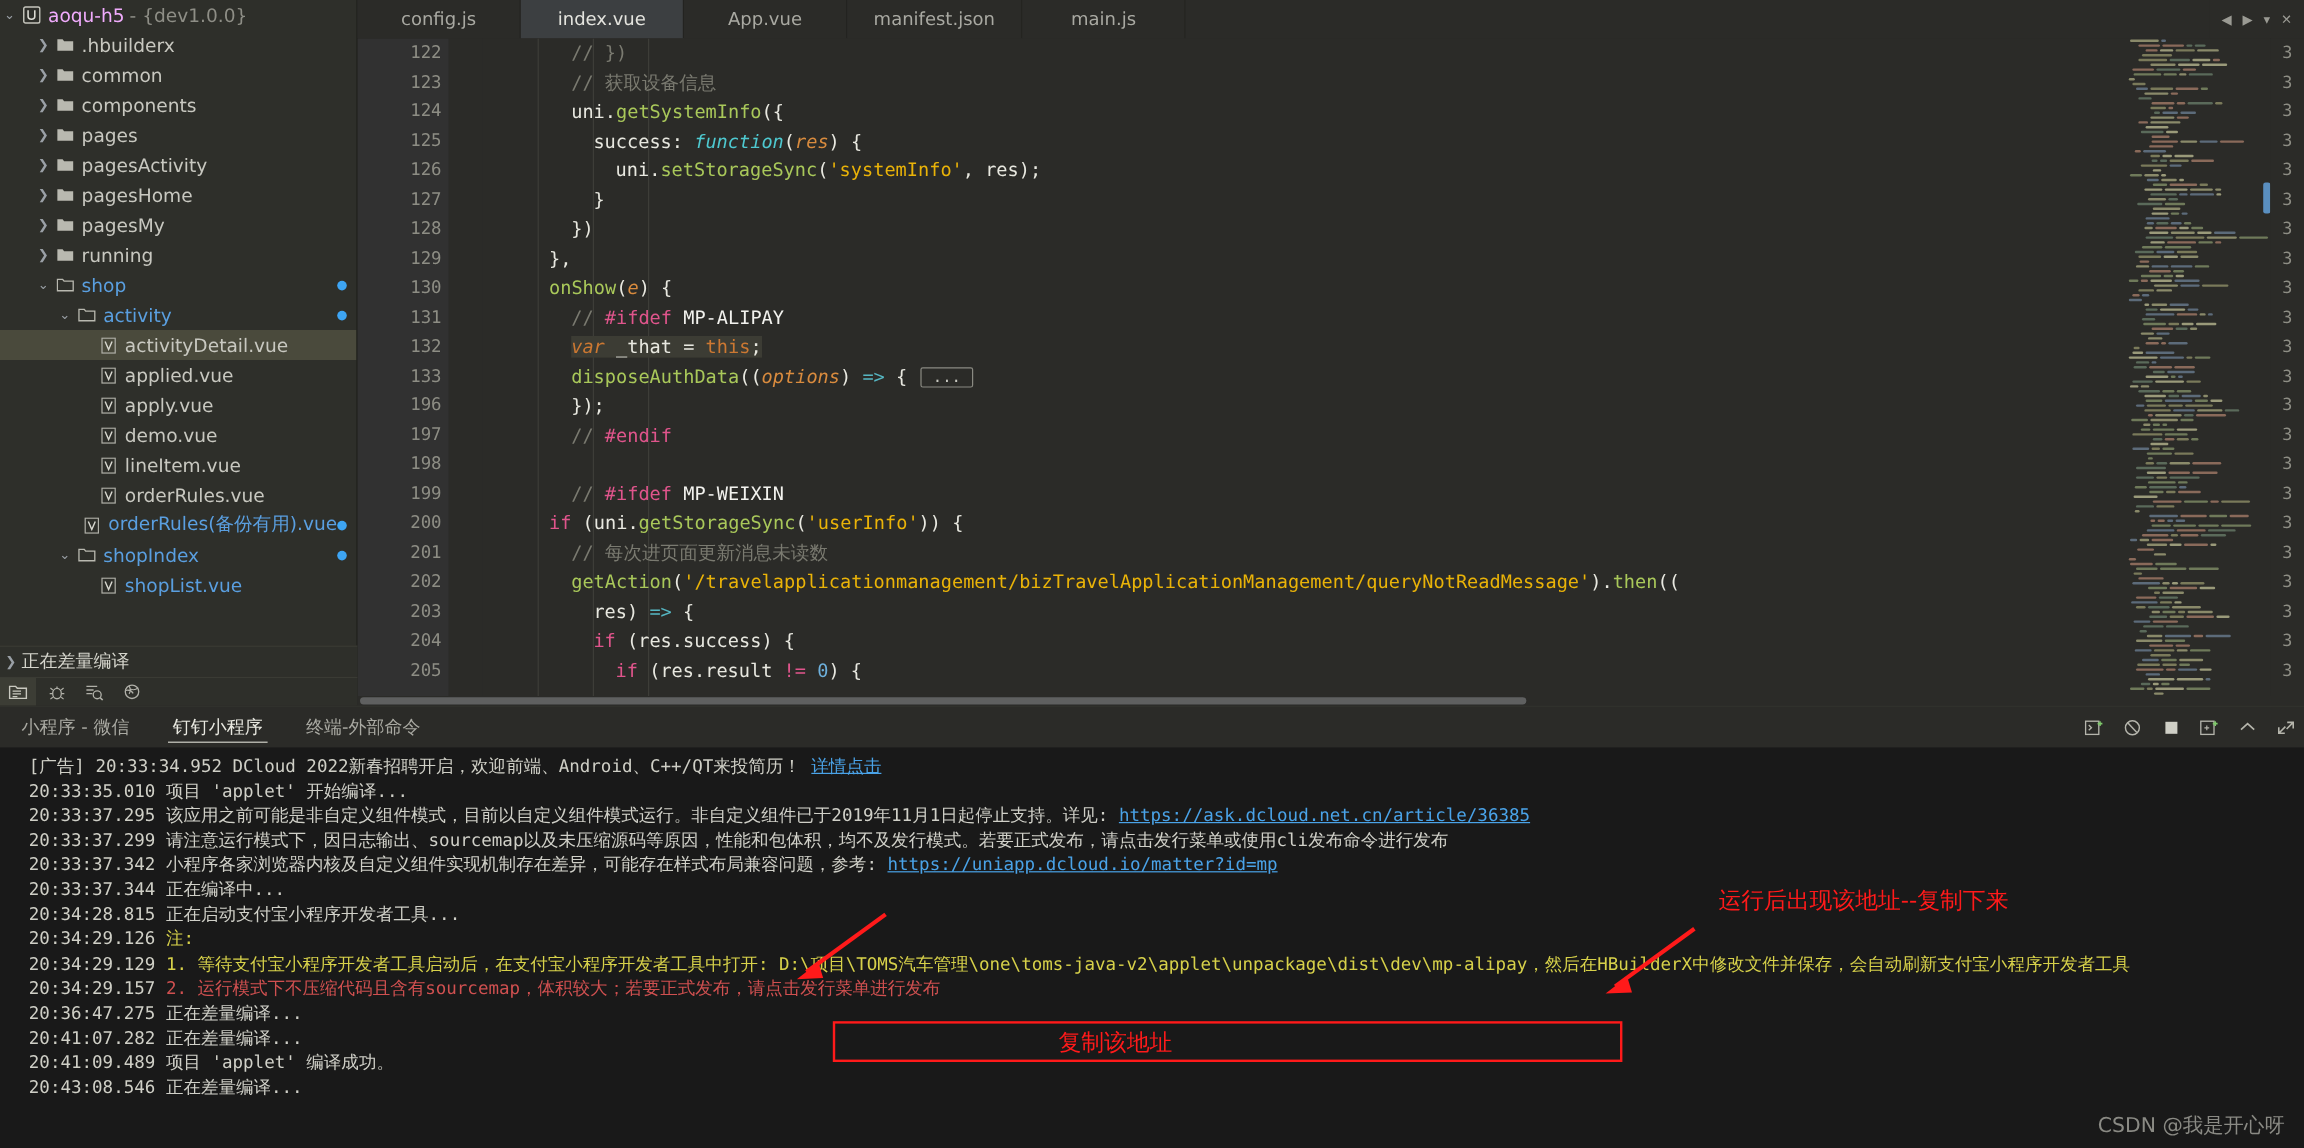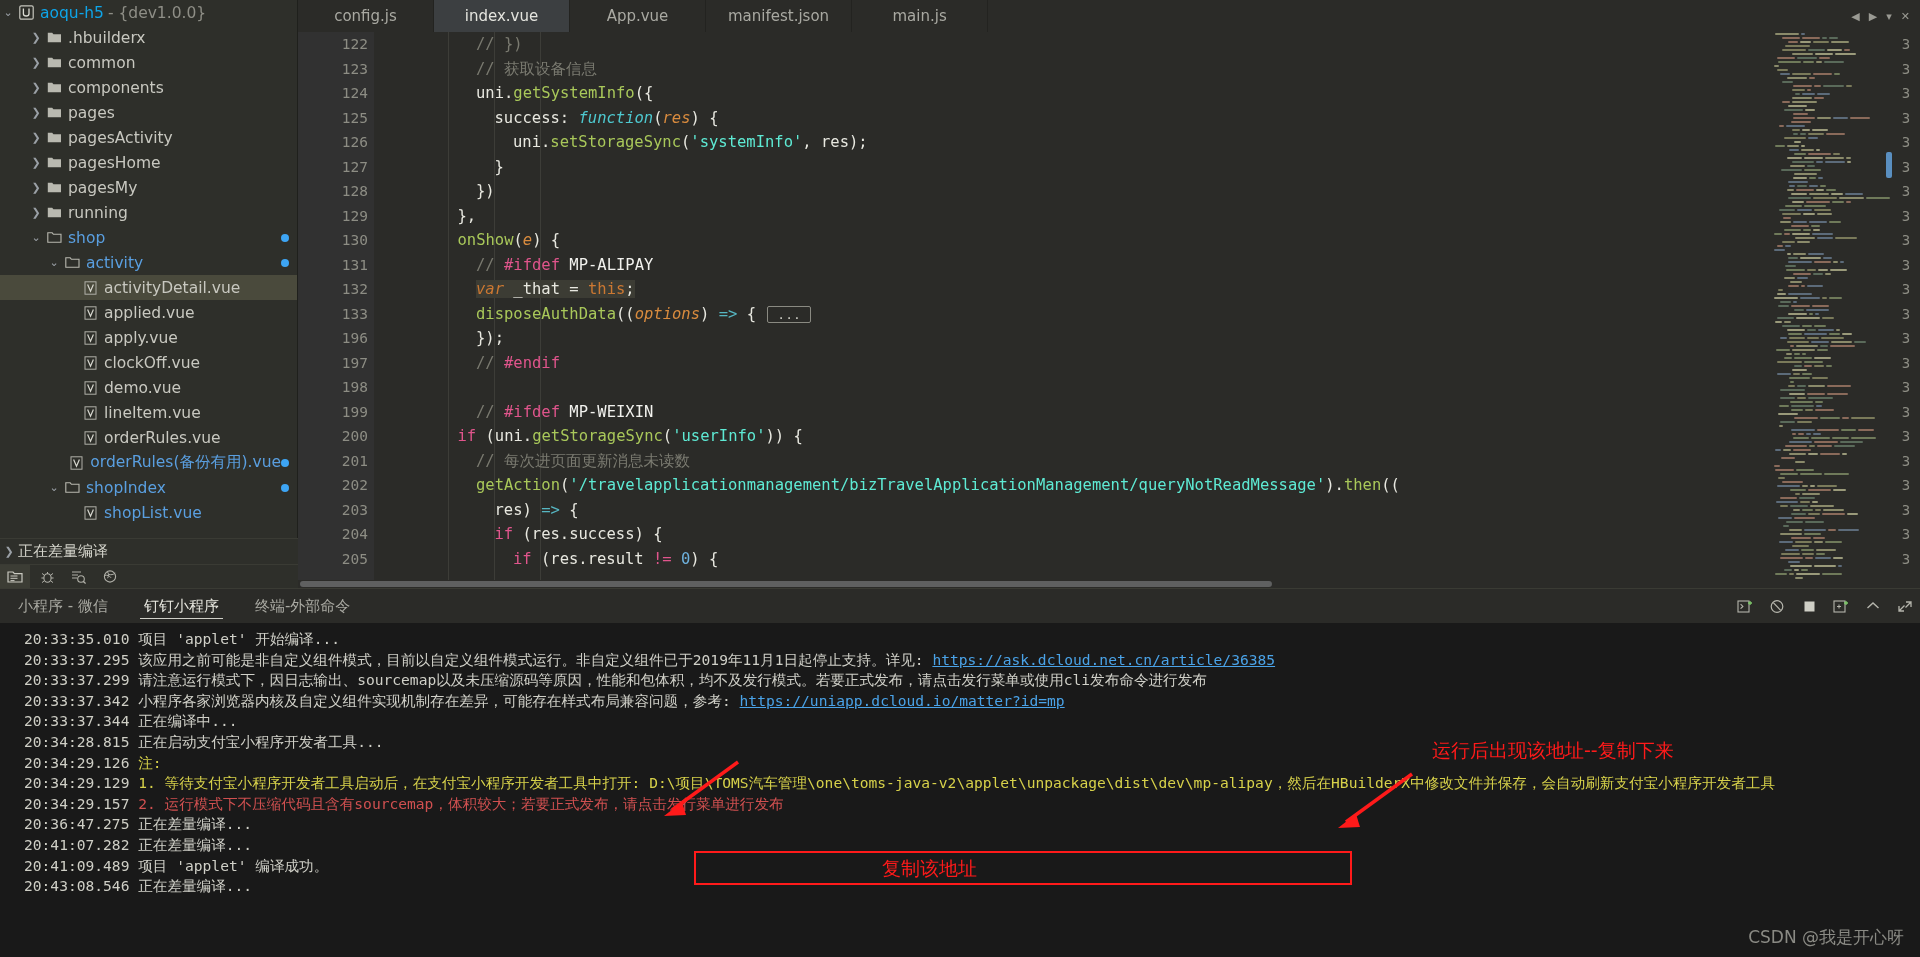--- a/index.html
+++ b/index.html
@@ -29,21 +29,21 @@
   .tree-row .ico { width: 20px; min-width: 20px; display: flex; align-items: center; justify-content: center; }
   .tree-row .lbl { margin-left: 4px; }
   .tree-row .dot {
     margin-left: auto; width: 8px; height: 8px; border-radius: 50%;
     background: #3da5f4; flex: 0 0 auto;
   }
   .blue { color: #5a9fe0; }
   .grey-lbl { color: #c8c8c0; }
 
   
-  .root-name { color: #0ea5e9; }
+  .root-name { color: #f0abfc; }
   .root-ver { color: #8e8e86; }
 
   
   .closed-proj {
     position: absolute; left: 0; top: 538px; width: 298px; height: 26px;
     background: #2e2f2a; border-top: 1px solid #3a3b34;
     display: flex; align-items: center; color: #d5d5cc; font-size: 15px;
   }
   .closed-proj .chev { width: 18px; text-align: center; color: #9aa0a6; font-size: 11px; }
 
@@ -105,21 +105,21 @@
     position: absolute; left: 104px; top: 0; right: 150px; height: 100%;
     font-family: "DejaVu Sans Mono", "Liberation Mono", monospace;
     font-size: 15.5px; color: #d8d8d0; white-space: pre;
   }
   .code .ln { height: 24.5px; line-height: 24.5px; white-space: pre; }
   .c-cm  { color: #7a7a70; }       
   .c-pre { color: #e0558c; }       
   .c-prew{ color: #f2f2ee; }       
   .c-kw  { color: #cc7832; }       
   .c-fn  { color: #a9c85a; }       
-  .c-str { color: #5eead4; }       
+  .c-str { color: #eab308; }       
   .c-obj { color: #e8e8e0; }       
   .c-num { color: #6eb1dd; }       
   .c-it  { color: #4ec9d0; font-style: italic; }  
   .c-par { color: #d98b3e; font-style: italic; }  
   .c-arr { color: #56b6c2; }
   .c-kwpink { color: #e0558c; }
   .hl-token { background: #3c3c34; }
   .fold-box {
     display: inline-block; border: 1px solid #8a8a82; border-radius: 2px;
     padding: 0 9px; color: #c8c8c0; font-size: 13px; line-height: 15px;
@@ -350,31 +350,20 @@
         <div class="tree-row">
           <span style="display:inline-block;width:64px"></span>
           <span class="chev"></span>
           <span class="ico">
             <svg width="13" height="14" viewBox="0 0 13 14">
               <rect x="1" y=".8" width="11" height="12.4" fill="none" stroke="#b0b0a8" stroke-width="1"></rect>
               <path d="M3.6 3.6l2.9 6.6 2.9-6.6" fill="none" stroke="#d8d8d0" stroke-width="1.2"></path>
             </svg>
           </span>
           <span class="lbl grey-lbl">apply.vue</span>
-        </div>
-        <div class="tree-row">
-          <span style="display:inline-block;width:64px"></span>
-          <span class="chev"></span>
-          <span class="ico">
-            <svg width="13" height="14" viewBox="0 0 13 14">
-              <rect x="1" y=".8" width="11" height="12.4" fill="none" stroke="#b0b0a8" stroke-width="1"></rect>
-              <path d="M3.6 3.6l2.9 6.6 2.9-6.6" fill="none" stroke="#d8d8d0" stroke-width="1.2"></path>
-            </svg>
-          </span>
-          <span class="lbl grey-lbl">clockOff.vue</span>
         </div>
         <div class="tree-row">
           <span style="display:inline-block;width:64px"></span>
           <span class="chev"></span>
           <span class="ico">
             <svg width="13" height="14" viewBox="0 0 13 14">
               <rect x="1" y=".8" width="11" height="12.4" fill="none" stroke="#b0b0a8" stroke-width="1"></rect>
               <path d="M3.6 3.6l2.9 6.6 2.9-6.6" fill="none" stroke="#d8d8d0" stroke-width="1.2"></path>
             </svg>
           </span>
@@ -1238,20 +1227,21 @@
         <div class="ct">
           <svg width="16" height="13" viewBox="0 0 16 13">
               <path d="M9 2h5v5M14 2L8.5 7.5" stroke="#b5b5ac" stroke-width="1.3" fill="none"></path>
               <path d="M7 11H2V6M2 11l5.5-5.5" stroke="#b5b5ac" stroke-width="1.3" fill="none"></path>
             </svg>
         </div>
       </div>
     </div>
 
     <div class="logs" id="logs">
+        <div class="logline"><span class="ts">[广告] 20:33:34.952 </span><span class="lg-ad">DCloud 2022新春招聘开启，欢迎前端、Android、C++/QT来投简历！ </span><span class="lg-link">详情点击</span></div>
         <div class="logline"><span class="ts">20:33:35.010 </span><span class="">项目 'applet' 开始编译...</span></div>
         <div class="logline"><span class="ts">20:33:37.295 </span><span class="">该应用之前可能是非自定义组件模式，目前以自定义组件模式运行。非自定义组件已于2019年11月1日起停止支持。详见: </span><span class="lg-link">https://ask.dcloud.net.cn/article/36385</span></div>
         <div class="logline"><span class="ts">20:33:37.299 </span><span class="">请注意运行模式下，因日志输出、sourcemap以及未压缩源码等原因，性能和包体积，均不及发行模式。若要正式发布，请点击发行菜单或使用cli发布命令进行发布</span></div>
         <div class="logline"><span class="ts">20:33:37.342 </span><span class="">小程序各家浏览器内核及自定义组件实现机制存在差异，可能存在样式布局兼容问题，参考: </span><span class="lg-link">https://uniapp.dcloud.io/matter?id=mp</span></div>
         <div class="logline"><span class="ts">20:33:37.344 </span><span class="">正在编译中...</span></div>
         <div class="logline"><span class="ts">20:34:28.815 </span><span class="">正在启动支付宝小程序开发者工具...</span></div>
         <div class="logline"><span class="ts">20:34:29.126 </span><span class="lg-note">注:</span></div>
         <div class="logline"><span class="ts">20:34:29.129 </span><span class="lg-yellow">1. 等待支付宝小程序开发者工具启动后，在支付宝小程序开发者工具中打开: D:\项目\TOMS汽车管理\one\toms-java-v2\applet\unpackage\dist\dev\mp-alipay，然后在HBuilderX中修改文件并保存，会自动刷新支付宝小程序开发者工具</span></div>
         <div class="logline"><span class="ts">20:34:29.157 </span><span class="lg-red">2. 运行模式下不压缩代码且含有sourcemap，体积较大；若要正式发布，请点击发行菜单进行发布</span></div>
         <div class="logline"><span class="ts">20:36:47.275 </span><span class="">正在差量编译...</span></div>

